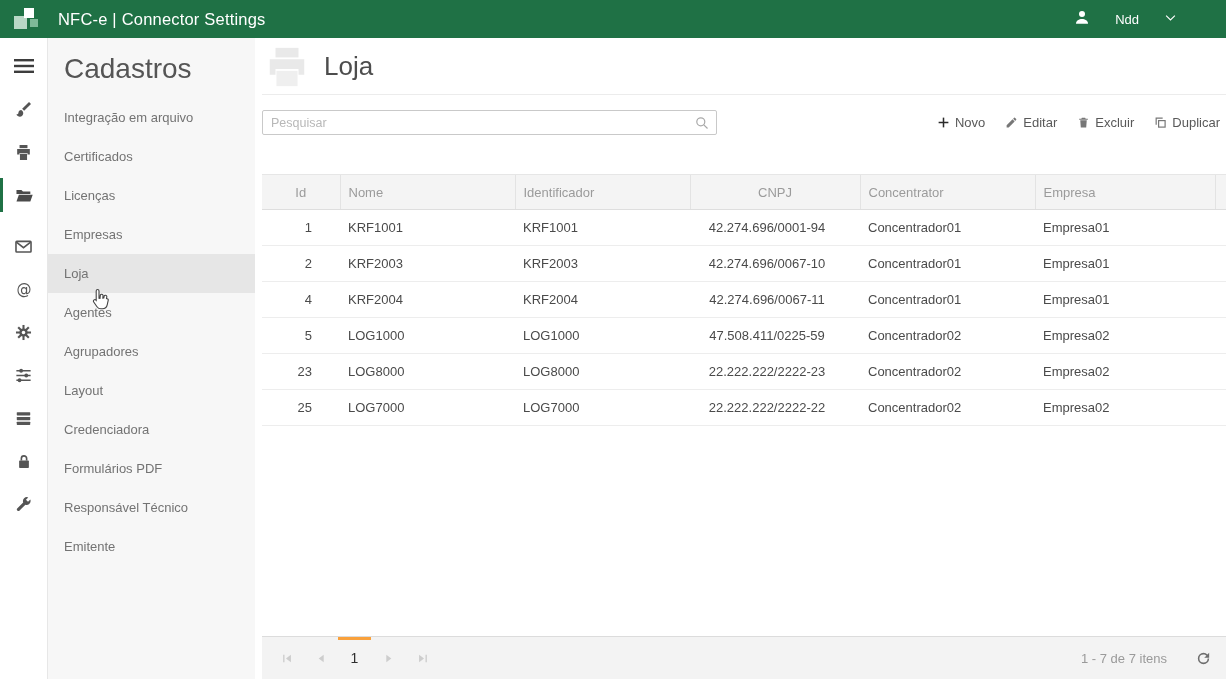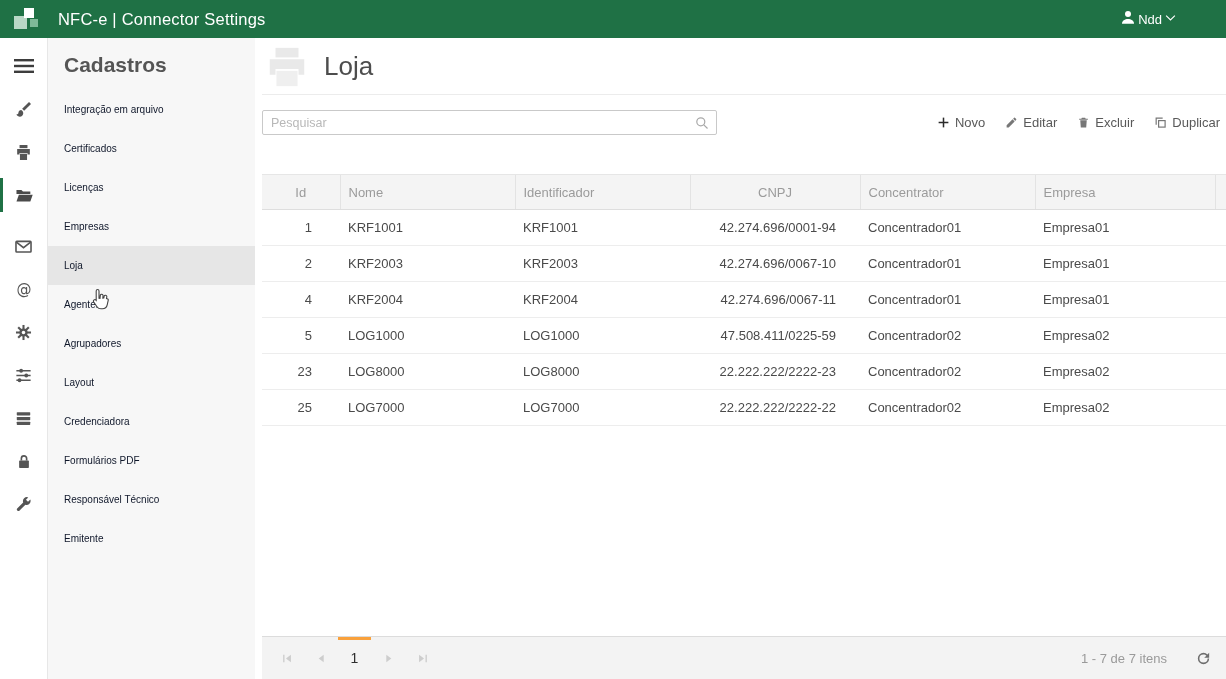--- a/index.html
+++ b/index.html
@@ -13,37 +13,37 @@
   .app{width:1226px;height:679px;display:flex;flex-direction:column;background:#fff;}
 
   
   .topbar{flex:0 0 38px;height:38px;background:var(--topbar-bg);display:flex;align-items:center;color:#fff;padding:0 12px 0 14px;}
   .logo{width:28px;height:26px;position:relative;margin-right:16px;}
   .logo i{position:absolute;display:block;}
   .logo .sq1{left:0;top:10px;width:13px;height:13px;background:#b9d8c6;}
   .logo .sq2{left:10px;top:2px;width:10px;height:10px;background:#ffffff;}
   .logo .sq3{left:16px;top:13px;width:8px;height:8px;background:#7fb998;}
   .topbar-title{font-size:16.5px;font-weight:400;letter-spacing:.2px;}
-  .topbar-right{margin-left:auto;display:flex;align-items:center;gap:1px;padding-right:36px;cursor:pointer;}
+  .topbar-right{margin-left:auto;display:flex;align-items:center;gap:24px;padding-right:36px;cursor:pointer;}
   .topbar-user{font-size:13px;}
 
   
   .body{flex:1;display:flex;min-height:0;}
 
   
   .rail{width:48px;flex:0 0 48px;background:#fff;border-right:1px solid #e7e7e7;display:flex;flex-direction:column;align-items:center;padding-top:8px;}
   .rail-btn{width:48px;height:40px;flex:0 0 40px;display:flex;align-items:center;justify-content:center;position:relative;cursor:pointer;margin-bottom:3px;}
   .rail-btn.menu{margin-bottom:3px;}
   .rail-btn.active::before{content:'';position:absolute;left:0;top:3px;bottom:3px;width:3px;background:var(--accent);}
   .rail-btn.gap-after{margin-bottom:11px;}
 
   
   .sidebar{width:207px;flex:0 0 207px;background:#f7f7f7;position:relative;}
-  .sidebar-title{font-size:21px;color:#555;font-weight:700;padding:15px 0 13px 16px;}
-  .side-item{font-size:10px;color:#0f172a;padding:13px 16px 12px 16px;cursor:pointer;line-height:14px;}
+  .sidebar-title{font-size:28px;color:#555;font-weight:400;padding:15px 0 13px 16px;}
+  .side-item{font-size:13px;color:#737373;padding:13px 16px 12px 16px;cursor:pointer;line-height:14px;}
   .side-item.selected{background:#e6e6e6;}
   .mouse-cursor{position:absolute;left:44px;top:250px;pointer-events:none;}
 
   
   .main{flex:1;min-width:0;display:flex;flex-direction:column;background:#fff;padding-left:7px;}
   .page-header{flex:0 0 57px;height:57px;border-bottom:1px solid #ececec;display:flex;align-items:center;position:relative;}
   .header-icon{position:absolute;left:2px;top:6px;}
   .page-title{margin-left:62px;font-size:26px;font-weight:300;color:#4d4d4d;}
 
   .content{flex:1;display:flex;flex-direction:column;min-height:0;padding-top:14px;gap:28px;}
@@ -57,21 +57,21 @@
 
   
   .grid{flex:1;min-height:0;overflow:hidden;}
   table{border-collapse:collapse;width:100%;table-layout:fixed;}
   col.c0{width:78px;} col.c1{width:175px;} col.c2{width:175px;} col.c3{width:170px;} col.c4{width:175px;} col.c5{width:180px;} col.cf{width:11px;}
   thead th{background:#f4f4f4;border-top:1px solid #e6e6e6;border-bottom:1px solid #dedede;border-left:1px solid #e3e3e3;color:#9b9b9b;font-weight:400;font-size:13px;height:35px;text-align:left;padding:0 8px;cursor:pointer;overflow:hidden;white-space:nowrap;}
   thead th:first-child{border-left:none;text-align:center;padding:0;}
   thead th.col-3{text-align:center;}
   tbody td{border-bottom:1px solid #ededed;font-size:13px;color:#4a4a4a;height:36px;padding:0 8px;background:#fff;overflow:hidden;white-space:nowrap;}
   tbody td.col-0{text-align:right;padding-right:28px;}
-  tbody td.col-3{text-align:right;padding-right:24px;}
+  tbody td.col-3{text-align:center;padding-right:24px;}
 
   
   .pager{flex:0 0 42px;background:#f3f3f3;border-top:1px solid #dcdcdc;display:flex;align-items:center;padding:0 14px 0 8px;position:relative;}
   .pager-btn{width:30px;height:42px;display:flex;align-items:center;justify-content:center;cursor:pointer;margin:0 2px;}
   .page-current{width:33px;height:42px;display:flex;align-items:center;justify-content:center;font-size:14px;color:#2e2e2e;position:relative;cursor:pointer;}
   .page-current::before{content:'';position:absolute;top:0;left:0;right:0;height:3px;background:var(--pager-accent);}
   .pager-right{margin-left:auto;display:flex;align-items:center;gap:28px;text-align:right;}
   .pager-info{font-size:13px;color:#9a9a9a;}
   .refresh-btn{cursor:pointer;display:flex;align-items:center;}
 </style>

